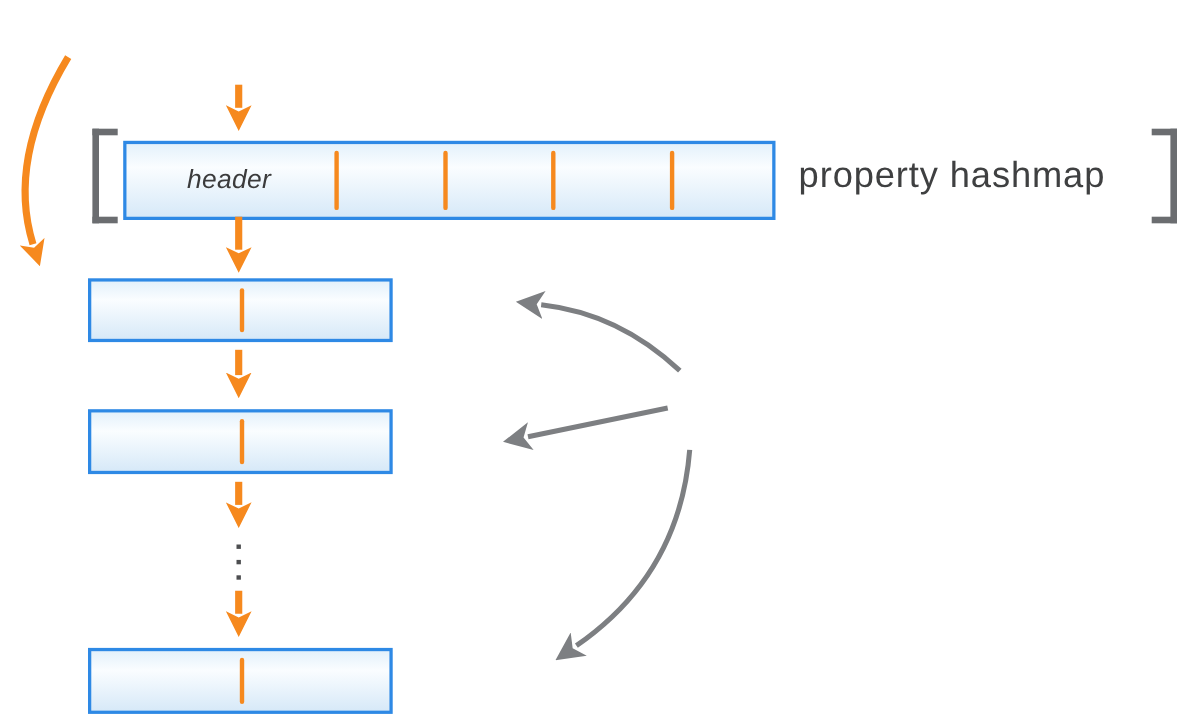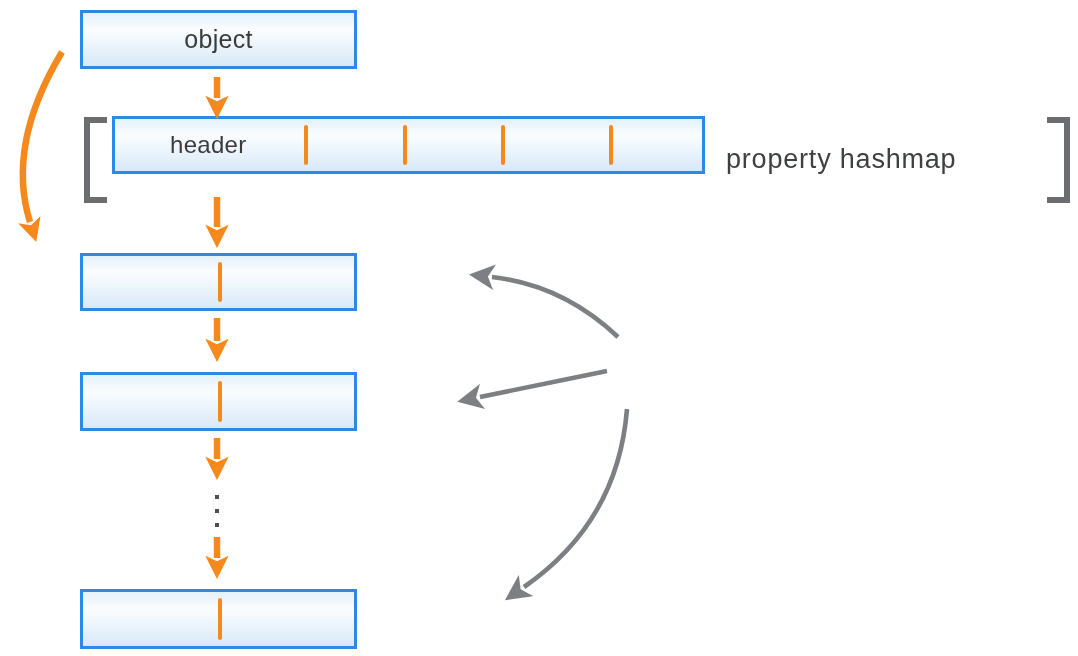--- a/index.html
+++ b/index.html
@@ -23,21 +23,21 @@
     display: flex;
     align-items: center;
     justify-content: center;
   }
   .box-label {
     color: #3b3b3c;
     font-size: 25px;
     letter-spacing: 0.3px;
   }
   #object-box   { left: 80px;  top: 10px;  width: 277px; height: 59px; }
-  #header-box   { left: 112px; top: 116px; width: 593px; height: 58px; justify-content: flex-start; }
+  #header-box   { left: 112px; top: 128px; width: 593px; height: 72px; justify-content: flex-start; font-style: italic; }
   #header-box .box-label { position: absolute; left: 55px; font-size: 24px; }
   #pair-box-1   { left: 80px;  top: 253px; width: 277px; height: 58px; }
   #pair-box-2   { left: 80px;  top: 372px; width: 277px; height: 59px; }
   #pair-box-3   { left: 80px;  top: 589px; width: 277px; height: 60px; }
   .vdivider {
     position: absolute;
     width: 4px;
     top: 6px;
     bottom: 6px;
     background: #f6891e;
@@ -58,21 +58,21 @@
     position: absolute;
     color: #3f4041;
     white-space: nowrap;
   }
   #hashmap-label {
     left: 726px;
     top: 128px;
     height: 62px;
     display: flex;
     align-items: center;
-    font-size: 27px;
+    font-size: 33px;
     letter-spacing: 0.8px;
   }
   #pairs-label {
     left: 631px;
     top: 349px;
     font-size: 29px;
     letter-spacing: 0.5px;
   }
   #arrow-layer {
     position: absolute;
@@ -80,23 +80,20 @@
     width: 1078px;
     height: 656px;
     pointer-events: none;
   }
 </style>
 </head>
 <body>
 
 <div id="canvas">
 
-  <div class="box" id="object-box">
-    <span class="box-label">object</span>
-  </div>
 
   <div class="bracket" id="bracket-left"></div>
   <div class="bracket" id="bracket-right"></div>
 
   <div class="box" id="header-box">
     <span class="box-label">header</span>
     <div class="vdivider" style="left:189px"></div>
     <div class="vdivider" style="left:288px"></div>
     <div class="vdivider" style="left:386px"></div>
     <div class="vdivider" style="left:494px"></div>

